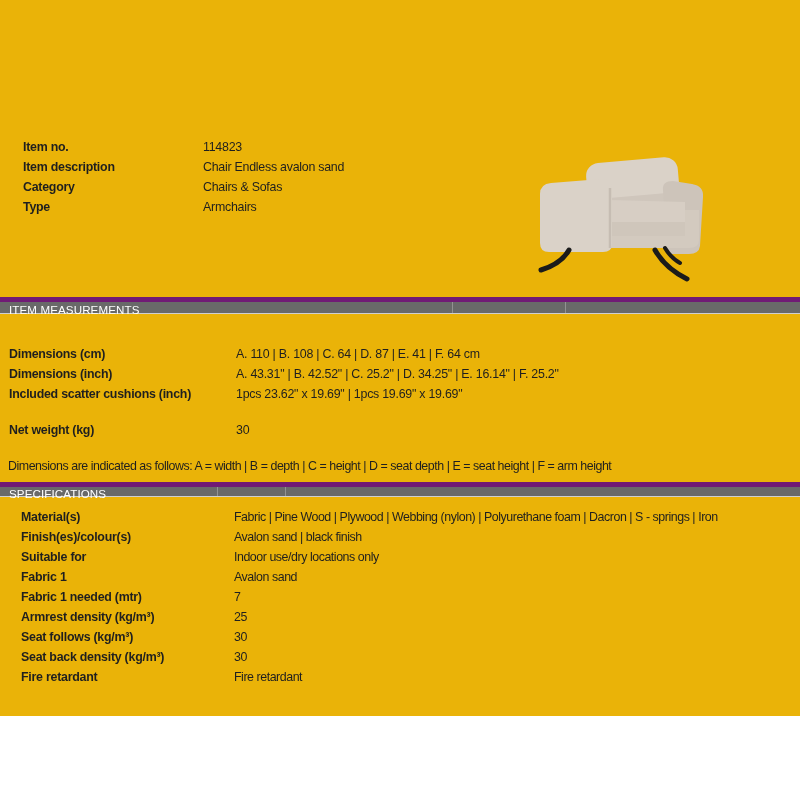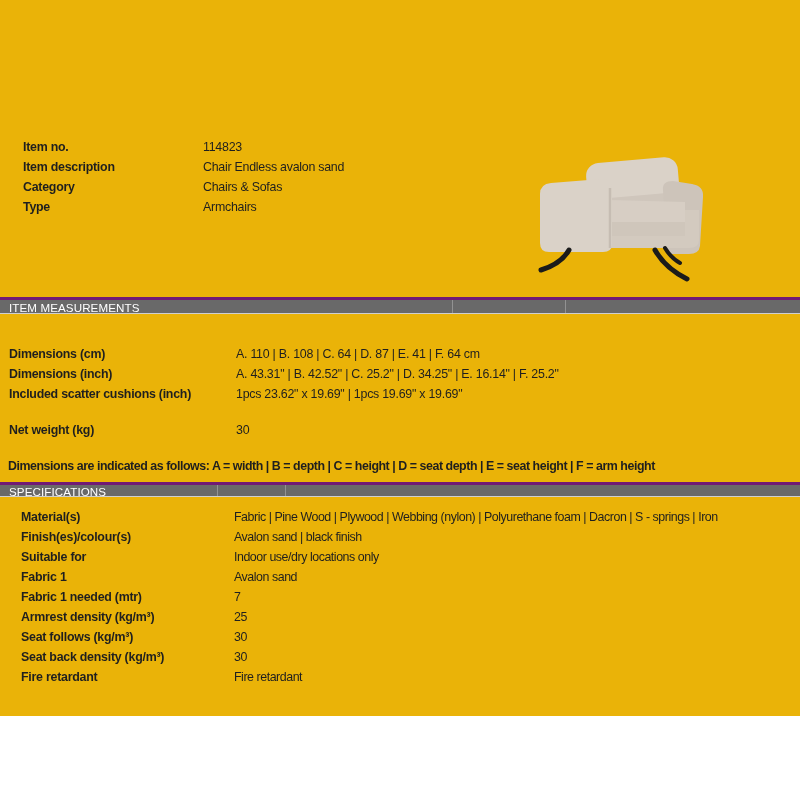--- a/index.html
+++ b/index.html
@@ -18,35 +18,35 @@
   .info{position:absolute;top:137px;left:23px;width:770px;}
   .info .label{width:180px;}
 
   
   .chair{position:absolute;left:513px;top:146px;width:200px;height:150px;}
 
   
   .bar{
     position:absolute;left:0;width:800px;background:#696969;color:#ffffff;
     font-size:11.6px;letter-spacing:0.1px;box-sizing:border-box;padding-left:9px;
-    border-top:3px solid #701a75;border-bottom:1px solid #cfcfcf;
+    border-top:5px solid #701a75;border-bottom:1px solid #cfcfcf;
   }
   .bar .bar-label{display:inline-block;}
   .bar-measurements{top:297px;height:17px;line-height:16px;}
   .bar-specifications{top:482px;height:15px;line-height:14px;}
   .seam{position:absolute;top:0;bottom:0;width:1px;background:rgba(255,255,255,0.28);}
 
   
   .meas{position:absolute;top:324px;left:9px;width:790px;margin-top:20px;}
   .meas .label{width:227px;}
   .netweight{position:absolute;top:420px;left:9px;width:790px;}
   .netweight .label{width:227px;}
   .note{
     position:absolute;top:456px;left:8px;width:790px;height:20px;line-height:20px;
-    font-size:12.4px;font-weight:700;letter-spacing:-0.45px;white-space:nowrap;
+    font-size:12.4px;font-weight:400;letter-spacing:-0.45px;white-space:nowrap;
   }
 
   
   .specs{position:absolute;top:507px;left:9px;width:790px;margin-left:12px;}
   .specs .label{width:213px;}
   .specs .value{letter-spacing:-0.45px;}
 </style>
 </head>
 <body>
 

